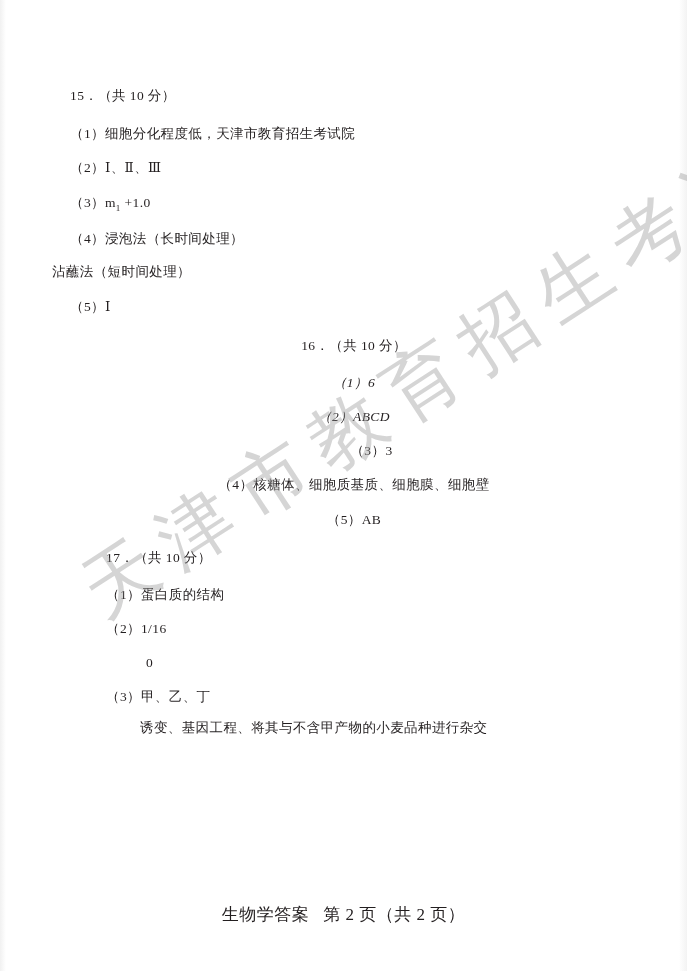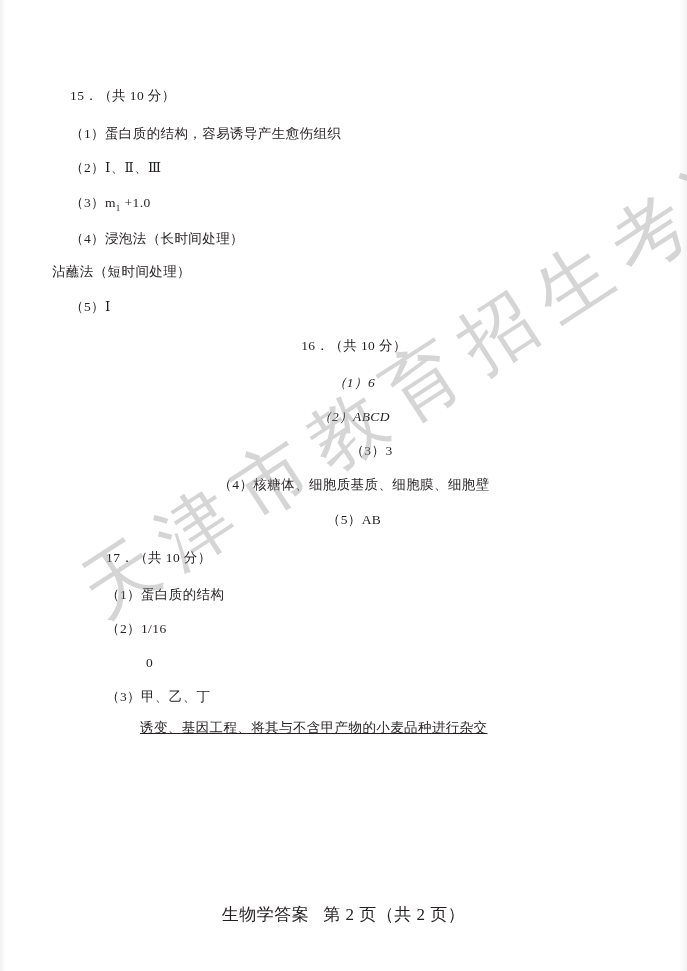--- a/index.html
+++ b/index.html
@@ -117,21 +117,21 @@
 
   <div class="watermark">
     <span>天津市教育招生考试院</span>
   </div>
 
   <div class="content">
 
     <div class="block" style="padding-top:88px;">
       <div class="qhead">15．（共 10 分）</div>
       <div class="line" style="padding-top:22px;">
-        <span>（1）</span><span>蛋白质的结构，容易诱导产生愈伤组织</span>
+        <span>（1）</span><span>细胞分化程度低，天津市教育招生考试院</span>
       </div>
       <div class="line" style="padding-top:18px;">
         <span>（2）</span><span>Ⅰ、Ⅱ、Ⅲ</span>
       </div>
       <div class="line" style="padding-top:18px;">
         <span>（3）</span><span>m</span><span class="sub">1</span><span> +1.0</span>
       </div>
       <div class="line" style="padding-top:18px;">
         <span>（4）</span><span>浸泡法（长时间处理）</span>
       </div>
@@ -169,21 +169,21 @@
       </div>
       <div class="line" style="padding-top:18px;">
         <span>（2）</span><span>1/16</span>
       </div>
       <div class="line indent2" style="padding-top:18px;">
         <span>0</span>
       </div>
       <div class="line" style="padding-top:18px;">
         <span>（3）</span><span>甲、乙、丁</span>
       </div>
-      <div class="line" style="padding-top:14px; padding-left:104px;text-decoration:underline;">
+      <div class="line" style="padding-top:14px; padding-left:104px;">
         <span>诱变、基因工程、将其与不含甲产物的小麦品种进行杂交</span>
       </div>
     </div>
 
   </div>
 
   <div class="footer">
     <span>生物学答案</span><span class="gap"></span><span>第 2 页（共 2 页）</span>
   </div>
 

